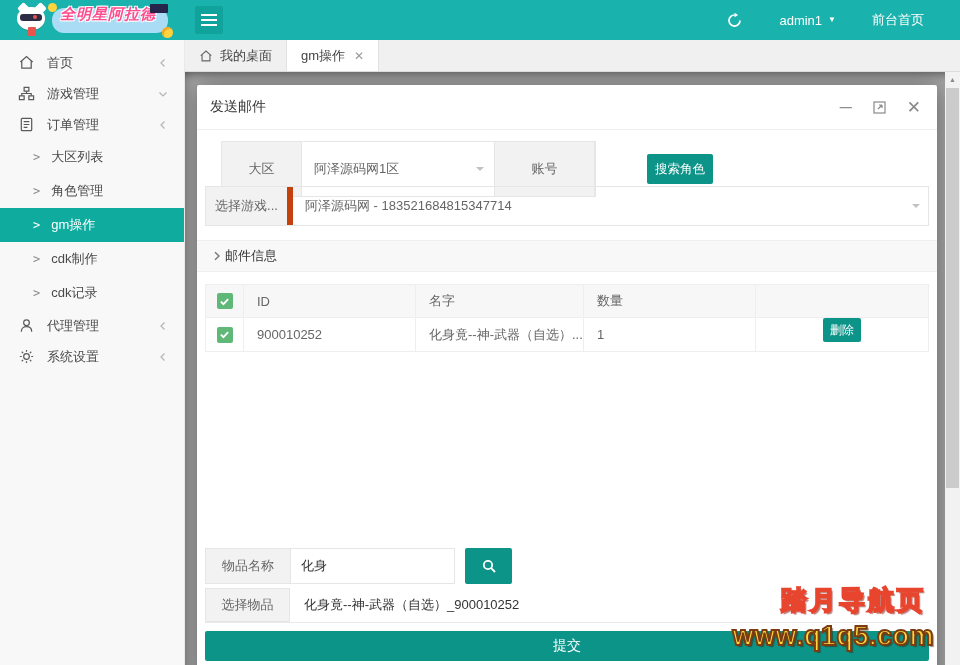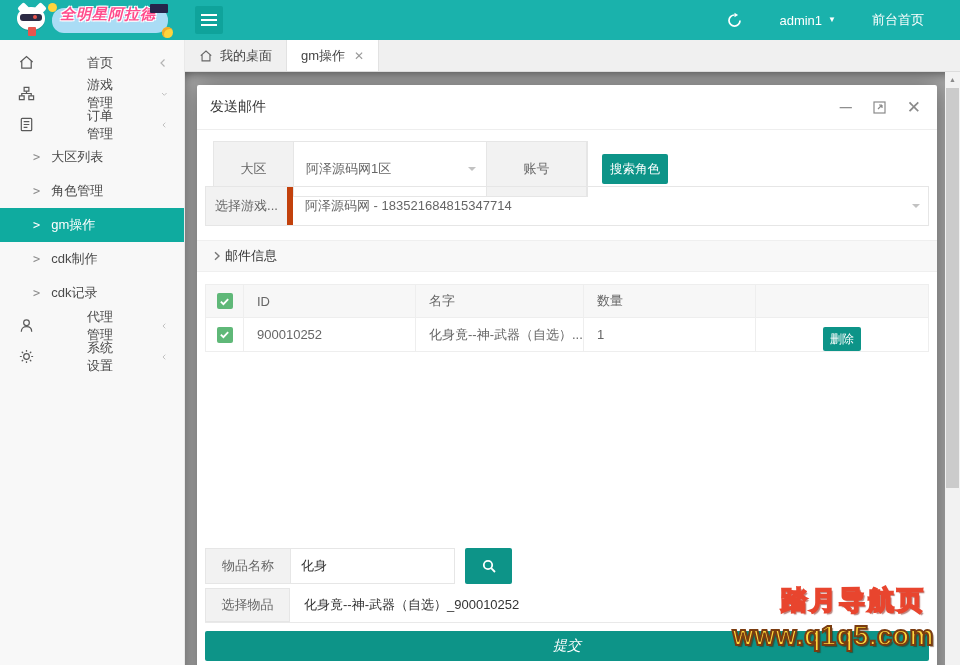--- a/index.html
+++ b/index.html
@@ -25,21 +25,21 @@
   .hamburger-btn { width:28px; height:28px; margin-left:10px; background:#0fa39b; border-radius:2px; display:flex; flex-direction:column; align-items:center; justify-content:center; gap:3px; cursor:pointer; }
   .hamburger-btn i { width:16px; height:2px; background:#fff; }
   .topbar-right { margin-left:auto; display:flex; align-items:center; gap:36px; padding-right:36px; color:#fff; font-size:13px; }
   .refresh-icon { width:17px; height:17px; cursor:pointer; }
   .user { display:flex; align-items:center; gap:6px; cursor:pointer; }
   .caret-down { font-size:8px; line-height:1; }
   .front-link { cursor:pointer; }
 
   
   .sidebar { position:absolute; top:40px; left:0; bottom:0; width:185px; background:#f8f8f8; border-right:1px solid #e9e9e9; padding-top:7px; font-size:13px; color:#4a4a4a; z-index:5; }
-  .side-item { height:31px; display:flex; align-items:center; padding:0 16px 0 18px; cursor:pointer;gap:40px; }
+  .side-item { height:31px; display:flex; align-items:center; padding:0 16px 0 18px; cursor:pointer; }
   .side-item .ic { width:17px; height:17px; color:#5a5a5a; flex:none; }
   .side-item .lbl { margin-left:12px; }
   .side-item .col-arrow { margin-left:auto; color:#b3b3b3; width:10px; height:10px; }
   .sub-item { height:34px; display:flex; align-items:center; padding-left:33px; cursor:pointer; }
   .sub-item .gt { color:#8c8c8c; font-size:12px; font-family:"DejaVu Sans Mono",monospace; }
   .sub-item .lbl { margin-left:11px; }
   .sub-item.active { background:#0fab9f; color:#fff; }
   .sub-item.active .gt { color:#fff; }
 
   
@@ -62,38 +62,38 @@
   .modal { position:absolute; top:13px; left:12px; width:740px; height:600px; background:#fff; border-radius:2px; box-shadow:1px 1px 26px rgba(0,0,0,.4); }
   .modal-header { height:45px; border-bottom:1px solid #eee; display:flex; align-items:center; padding:0 16px 0 13px; }
   .modal-title { font-size:14px; color:#333; }
   .modal-controls { margin-left:auto; display:flex; align-items:center; gap:21px; color:#8a8a8a; }
   .mc { font-size:17px; line-height:1; cursor:pointer; }
   .mc-max { width:13px; height:13px; cursor:pointer; }
 
   .cell-label { background:#f2f2f2; display:flex; align-items:center; justify-content:center; font-size:13px; color:#666; }
   .sel-caret { width:0; height:0; border:4px solid transparent; border-top-color:#c2c2c2; margin-top:4px; }
 
-  .row1 { position:absolute; top:56px; left:16px; height:56px; display:flex; }
+  .row1 { position:absolute; top:56px; left:24px; height:56px; display:flex;gap:37px; }
   .fieldgroup { display:flex; border:1px solid #e6e6e6; }
   .w-region-label { width:80px; border-right:1px solid #e6e6e6; }
   .region-select { width:192px; display:flex; align-items:center; padding:0 10px 0 12px; font-size:13px; color:#666; justify-content:space-between; cursor:pointer; }
   .w-account-label { width:101px; border-left:1px solid #e6e6e6; border-right:1px solid #e6e6e6; }
   .account-input { width:147px; border:none; outline:none; padding:0 12px; font-size:13px; color:#666; }
   .btn { background:#0d9488; color:#fff; border:none; border-radius:2px; cursor:pointer; font-family:inherit; }
   .btn-search-role { width:66px; height:30px; margin-left:14px; align-self:center; font-size:12.5px; }
 
   .row2 { position:absolute; top:101px; left:8px; right:8px; height:40px; display:flex; border:1px solid #e6e6e6; }
   .w-game-label { width:87px; border-right:6px solid #c2410c; }
   .game-select { flex:1; display:flex; align-items:center; justify-content:space-between; padding:0 8px 0 12px; font-size:13px; color:#666; cursor:pointer; }
 
   .mailbar { position:absolute; top:155px; left:0; right:0; height:32px; background:#f8f8f8; border-top:1px solid #efefef; border-bottom:1px solid #efefef; display:flex; align-items:center; padding-left:15px; gap:3px; font-size:13px; color:#333; cursor:pointer; }
   .chev-right { width:10px; height:10px; color:#777; }
 
   .gtable { position:absolute; top:199px; left:8px; right:8px; font-size:13px; color:#666; }
-  .thead, .trow { display:flex; align-items:flex-end; height:34px; border:1px solid #eee; }
+  .thead, .trow { display:flex; align-items:flex-start; height:34px; border:1px solid #eee; }
   .thead { background:#f7f7f7; color:#666; }
   .trow { border-top:none; background:#fff; }
   .col-check { width:38px; display:flex; align-items:center; justify-content:center; align-self:stretch; border-right:1px solid #eee; }
   .col-id { width:172px; padding-left:13px; align-self:stretch; display:flex; align-items:center; border-right:1px solid #eee; }
   .col-name { width:168px; padding-left:13px; align-self:stretch; display:flex; align-items:center; border-right:1px solid #eee; white-space:nowrap; overflow:hidden; }
   .col-qty { width:172px; padding-left:13px; align-self:stretch; display:flex; align-items:center; border-right:1px solid #eee; }
   .col-action { flex:1; display:flex; align-items:center; justify-content:center; }
   .chk { width:16px; height:16px; background:#5fb878; border-radius:2px; display:flex; align-items:center; justify-content:center; cursor:pointer; }
   .chk svg { width:11px; height:11px; color:#fff; }
   .btn-delete { width:38px; height:24px; font-size:12px; }
@@ -101,21 +101,21 @@
   .brow1 { position:absolute; top:463px; left:8px; height:36px; display:flex; }
   .w-item-label { width:85px; border:1px solid #e6e6e6; border-right:none; }
   .item-input { width:165px; height:36px; border:1px solid #e6e6e6; padding:0 10px; font-size:13px; color:#333; outline:none; }
   .btn-search-item { width:47px; height:36px; margin-left:10px; display:flex; align-items:center; justify-content:center; }
   .btn-search-item svg { width:16px; height:16px; color:#fff; }
 
   .brow2 { position:absolute; top:503px; left:8px; right:8px; height:35px; display:flex; align-items:center; border-bottom:1px solid #e9e9e9; }
   .w-select-label { width:85px; height:34px; border:1px solid #e6e6e6;font-family:Liberation Serif, serif; }
   .select-value { margin-left:14px; font-size:13px; color:#333; }
 
-  .btn-submit { position:absolute; top:546px; left:8px; right:8px; height:30px; font-size:14px;font-style:italic; }
+  .btn-submit { position:absolute; top:546px; left:8px; right:8px; height:30px; font-size:14px; }
 
   
   .wm1 { position:absolute; top:583px; right:34px; z-index:99; font-size:26px; font-weight:bold; letter-spacing:3px; color:#ffd83d;
     -webkit-text-stroke:2px #e8452e; text-shadow:2px 2px 1px rgba(130,30,20,.55); pointer-events:none; }
   .wm2 { position:absolute; top:621px; right:26px; z-index:99; font-size:27px; font-weight:bold; letter-spacing:0.5px; color:#ffd83d;
     -webkit-text-stroke:2px #7a3c10; text-shadow:2px 2px 1px rgba(60,30,0,.5); pointer-events:none; }
 </style>
 </head>
 <body>
 

